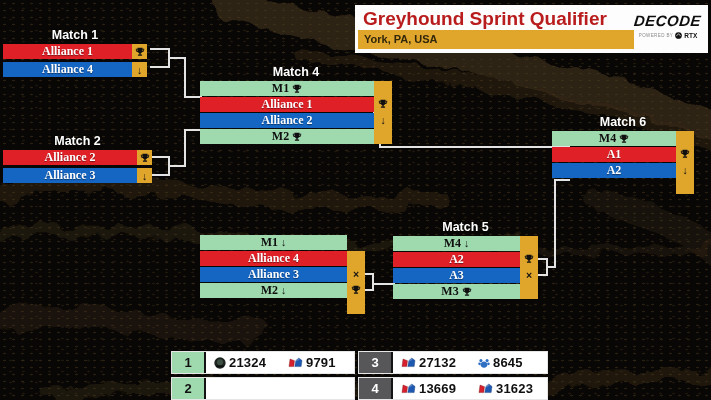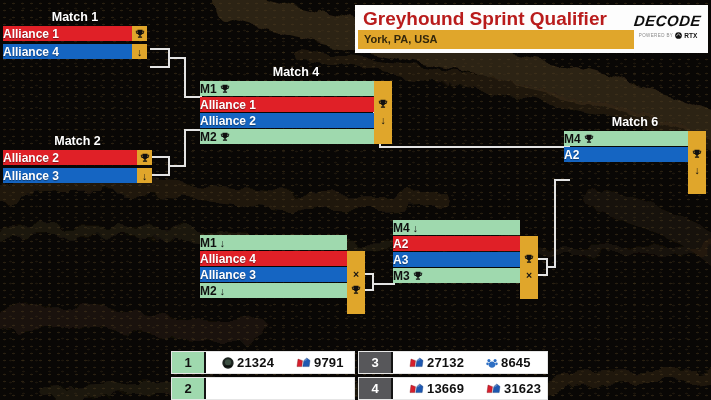--- a/index.html
+++ b/index.html
@@ -22,22 +22,22 @@
   .powered{margin-top:2px;display:flex;align-items:center;justify-content:center;gap:2px;}
   .powered .pb{font-size:4.5px;color:#8a8a8a;letter-spacing:.4px;}
   .powered .rtx{font-size:6.5px;font-weight:bold;color:#111;}
 
   
   .match{position:absolute;}
   .mtitle{height:16px;text-align:center;font-size:12.5px;font-weight:bold;color:#fff;
           text-shadow:0 1px 2px rgba(0,0,0,.9);line-height:14px;}
   .rows{position:relative;}
   .match.quad .rows{margin-right:18px;}
-  .row{height:15px;margin-bottom:1px;display:flex;align-items:center;
-       font-size:12px;font-weight:bold;gap:3px;}
+  .row{height:15px;margin-bottom:1px;display:flex;align-items:center;justify-content:center;
+       font-size:12px;font-weight:bold;gap:3px;font-family:Liberation Serif, serif;}
   .match.pair .rowline{display:flex;margin-bottom:3px;}
   .match.pair .row{flex:1;margin-bottom:0;}
   .row.red{background:var(--red);color:#fff;text-shadow:0 1px 1px rgba(0,0,0,.45);}
   .row.blue{background:var(--blue);color:#fff;text-shadow:0 1px 1px rgba(0,0,0,.45);}
   .row.green{background:var(--green);color:#101010;}
   .sq{width:15px;height:15px;background:var(--gold);display:flex;align-items:center;justify-content:center;color:#141414;}
   .goldcol{position:absolute;right:0;top:16px;width:18px;height:63px;background:var(--gold);}
   .goldcol .ind{position:absolute;left:0;width:100%;display:flex;justify-content:center;color:#141414;}
   .gl{font-size:10.5px;font-weight:bold;line-height:10px;color:#141414;}
   .badge{display:inline-flex;align-items:center;color:#101010;}
@@ -48,21 +48,21 @@
   .line.v{width:2px;}
 
   
   .ttable{position:absolute;}
   .trow{height:21px;display:flex;background:#fff;border:1px solid #e6e6e6;margin-bottom:3px;box-sizing:content-box;}
   .seed{width:32px;display:flex;align-items:center;justify-content:center;
         font-size:13px;font-weight:bold;color:#111;border-right:2px solid #141414;}
   .seed.green{background:var(--green);}
   .seed.dark{background:#57575a;color:#fff;}
   .tbody{flex:1;display:flex;align-items:center;}
-  .team{width:50%;display:flex;align-items:center;gap:3px;padding-left:16px;box-sizing:border-box;}
+  .team{width:50%;display:flex;align-items:center;gap:3px;padding-left:8px;box-sizing:border-box;}
   .tnum{font-size:13px;font-weight:bold;color:#101010;letter-spacing:.2px;}
   .tlogo{display:inline-flex;align-items:center;}
 </style>
 </head>
 <body>
 
 <div class="stage" style="--red: #e02027; --blue: #1565c2; --green: #9fd9ae; --gold: #e0a62b;">
 
   <svg class="texture" width="711" height="400" viewBox="0 0 711 400">
     <defs>
@@ -113,21 +113,21 @@
     <div class="line h" style="left:372px;top:283px;width:23px"></div>
 
     <div class="line h" style="left:536px;top:258px;width:12px"></div>
     <div class="line h" style="left:536px;top:274px;width:12px"></div>
     <div class="line v" style="left:546px;top:258px;height:18px"></div>
     <div class="line h" style="left:546px;top:266px;width:10px"></div>
     <div class="line v" style="left:554px;top:180px;height:88px"></div>
     <div class="line h" style="left:554px;top:179px;width:16px"></div>
   </div>
 
-  <div class="match pair" style="left:3px;top:10px;width:144px">
+  <div class="match pair" style="left:3px;top:28px;width:144px">
       <div class="mtitle">Match 1</div>
       <div class="rows">
         <div class="rowline">
           <div class="row red">
             <span>Alliance 1</span>
           </div>
           <span class="sq">
             <span class="badge">
               <svg width="10" height="10" viewBox="0 0 24 24">
                 <path fill="currentColor" d="M6 2h12v2h4v3.2c0 2.7-2 4.9-4.6 5a7 7 0 0 1-3.9 3.3V18H17v3H7v-3h3.5v-2.5A7 7 0 0 1 6.6 12.2C4 12.1 2 9.9 2 7.2V4h4V2zm-2 5.2c0 1.5 1 2.7 2.3 3A7 7 0 0 1 6 8V6H4v1.2zM20 6h-2v2c0 .8-.1 1.5-.3 2.2 1.3-.3 2.3-1.5 2.3-3V6z"></path>
@@ -245,20 +245,21 @@
           </span>
         </span>
         <span class="ind" style="top: 34px;">
           <span class="badge">
             <span class="gl">↓</span>
           </span>
         </span>
       </div>
     </div>
   <div class="match quad" style="left:393px;top:220px;width:145px">
+      <div class="mtitle">Match 5</div>
       <div class="rows">
         <div class="row green">
           <span>M4</span>
           <span class="badge">
             <span class="gl">↓</span>
           </span>
         </div>
         <div class="row red">
           <span>A2</span>
         </div>
@@ -282,30 +283,33 @@
             </svg>
           </span>
         </span>
         <span class="ind" style="top: 34px;">
           <span class="badge">
             <span class="gl">×</span>
           </span>
         </span>
       </div>
     </div>
-  <div class="match quad" style="left:564px;top:115px;width:142px">
+  <div class="match quad" style="left:552px;top:115px;width:142px">
       <div class="mtitle">Match 6</div>
       <div class="rows">
         <div class="row green">
           <span>M4</span>
           <span class="badge">
             <svg width="10" height="10" viewBox="0 0 24 24">
               <path fill="currentColor" d="M6 2h12v2h4v3.2c0 2.7-2 4.9-4.6 5a7 7 0 0 1-3.9 3.3V18H17v3H7v-3h3.5v-2.5A7 7 0 0 1 6.6 12.2C4 12.1 2 9.9 2 7.2V4h4V2zm-2 5.2c0 1.5 1 2.7 2.3 3A7 7 0 0 1 6 8V6H4v1.2zM20 6h-2v2c0 .8-.1 1.5-.3 2.2 1.3-.3 2.3-1.5 2.3-3V6z"></path>
             </svg>
           </span>
+        </div>
+        <div class="row red">
+          <span>A1</span>
         </div>
         <div class="row blue">
           <span>A2</span>
         </div>
       </div>
       <div class="goldcol">
         <span class="ind" style="top: 18px;">
           <span class="badge">
             <svg width="10" height="10" viewBox="0 0 24 24">
               <path fill="currentColor" d="M6 2h12v2h4v3.2c0 2.7-2 4.9-4.6 5a7 7 0 0 1-3.9 3.3V18H17v3H7v-3h3.5v-2.5A7 7 0 0 1 6.6 12.2C4 12.1 2 9.9 2 7.2V4h4V2zm-2 5.2c0 1.5 1 2.7 2.3 3A7 7 0 0 1 6 8V6H4v1.2zM20 6h-2v2c0 .8-.1 1.5-.3 2.2 1.3-.3 2.3-1.5 2.3-3V6z"></path>

